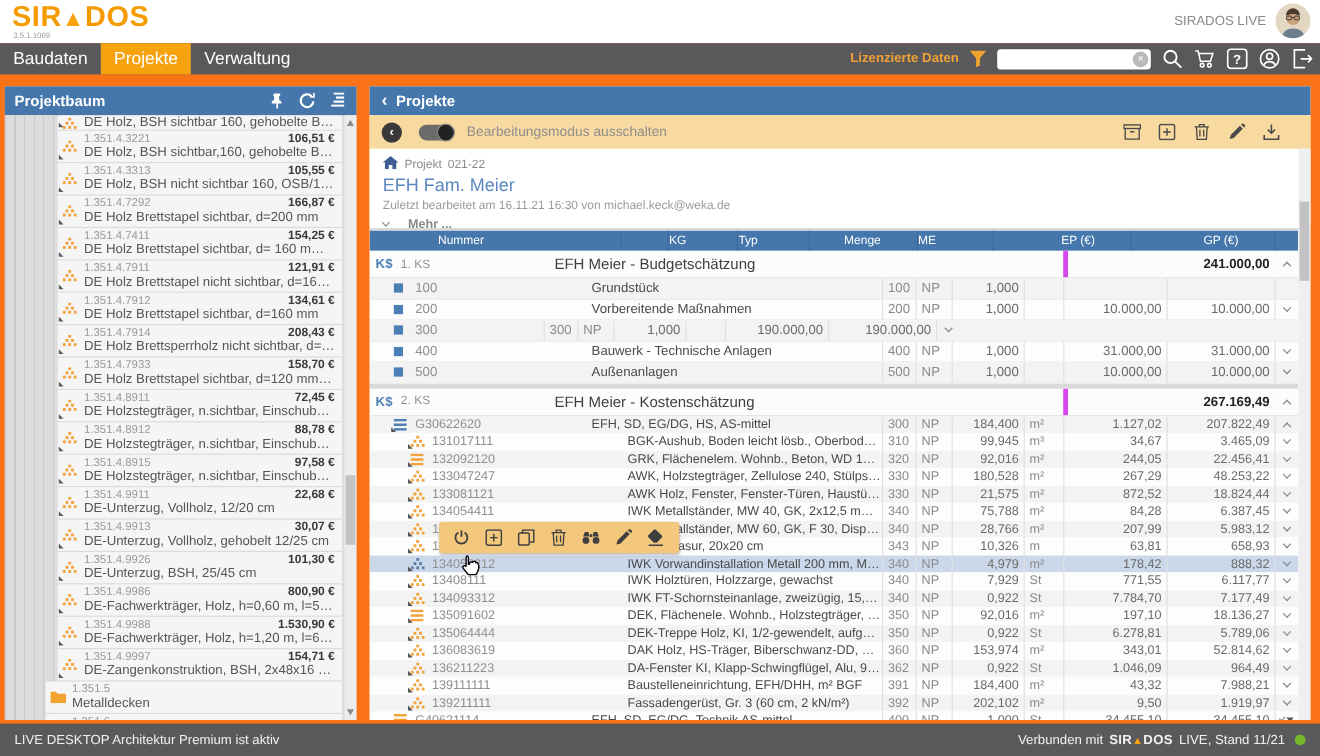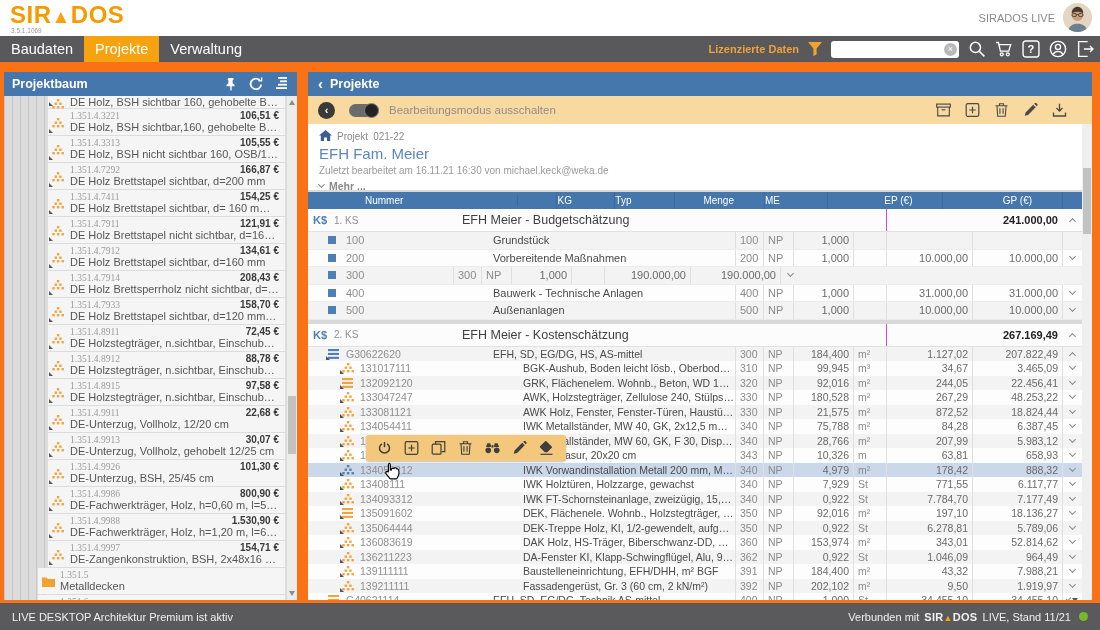--- a/index.html
+++ b/index.html
@@ -38,21 +38,21 @@
      background-image:repeating-linear-gradient(to right, #c8c8c8 0 1px, #dcdcdc 1px 8px);
      background-size:42px 100%; background-repeat:no-repeat; }
   .tree-item { position:relative; margin:0 12px 1px 44px; background:#f5f5f5; padding:2px 6px 3px 22px; height:26px; }
   .tree-item.indent-1 { margin-left:34px; }
   .tree-item.partial-top { height:12px; padding-top:0; }
   .tree-item.partial-bottom { height:12px; }
   .tree-item .ticon { position:absolute; left:4px; top:5px; }
   .tree-item.partial-top .ticon { top:-1px; }
   .tree-item .corner { position:absolute; left:1px; bottom:2px; width:0; height:0; border-left:4px solid #5a5a5a; border-top:4px solid transparent; }
   .t-line1 { display:flex; justify-content:space-between; align-items:baseline; line-height:10px; }
-  .t-code { font-size:9.5px; color:#9a9a9a;font-family:Liberation Serif, serif; }
+  .t-code { font-size:9.5px; color:#9a9a9a; }
   .t-price { font-size:10px; font-weight:bold; color:#3a3a3a; }
   .t-desc { font-size:11px; color:#555; line-height:13px; white-space:nowrap; overflow:hidden; text-overflow:ellipsis; }
   .tree-scroll { position:absolute; right:0; top:24px; bottom:0; width:10px; background:#ececec; }
   .scroll-arrow { position:absolute; left:2px; width:0; height:0; }
   .scroll-arrow.up { top:4px; border-left:3.5px solid transparent; border-right:3.5px solid transparent; border-bottom:5px solid #8a8a8a; }
   .scroll-arrow.down { bottom:4px; border-left:3.5px solid transparent; border-right:3.5px solid transparent; border-top:5px solid #8a8a8a; }
   .tree-thumb { position:absolute; left:1px; width:8px; top:300px; height:58px; background:#c2c2c2; }
 
   
   .main-panel { position:absolute; left:308px; right:8px; top:72px; bottom:30px; background:#fff; }
@@ -64,42 +64,42 @@
   .toggle { width:30px; height:13px; border-radius:7px; background:#6b6b6b; position:relative; margin:0 10px 0 14px; }
   .toggle .knob { position:absolute; right:0px; top:-1px; width:15px; height:15px; border-radius:50%; background:#222; border:1px solid #888; }
   .edit-label { font-size:11.5px; color:#8f8f8f; flex:1; }
   .edit-actions { display:flex; gap:13px; margin-right:14px; }
   .action-icon { width:16px; height:15px; color:#4a4a4a; }
   .action-icon svg { width:15px; height:14px; display:block; }
   .proj-info { height:64px; padding:6px 0 0 11px; background:#fff; }
   .proj-line1 { display:flex; align-items:center; gap:5px; font-size:10px; color:#8a8a8a; }
   .proj-name { font-size:15px; color:#5B87BE; margin-top:2px; }
   .proj-meta { font-size:10px; color:#9a9a9a; margin-top:3px; }
-  .proj-more { display:flex; align-items:center; gap:5px; margin-top:4px; font-size:10.5px; font-weight:bold; color:#8a8a8a; }
+  .proj-more { display:flex; align-items:center; gap:16px; margin-top:4px; font-size:10.5px; font-weight:bold; color:#8a8a8a; }
   .chev { display:inline-block; width:5px; height:5px; border-right:1.5px solid #8a8a8a; border-bottom:1.5px solid #8a8a8a; }
   .chev.down { transform:rotate(45deg); margin-top:-3px; }
   .chev.up { transform:rotate(-135deg); margin-top:3px; }
 
   
   .grid { position:absolute; left:0; right:10px; top:118px; bottom:0; border-top:2px solid #d9d9d9; overflow:hidden; }
   .grid-header { height:17px; background:#4577AC; display:flex; align-items:center; color:#fff; font-size:10px; }
   .gh { padding:0 0; overflow:hidden; white-space:nowrap;margin-left:30px; }
   .gh.c-num { width:150px; padding-left:27px; }
   .gh.c-text { flex:1; border-left:1px solid #3c6aa0; padding-left:8px; }
   .c-kg { width:28px; } .c-typ { width:30px; } .c-menge { width:60px; text-align:right; }
   .c-me { width:33px; } .c-ep { width:86px; text-align:right; } .c-gp { width:90px; text-align:right; } .c-chev { width:20px; }
   .gh.c-kg,.gh.c-typ,.gh.c-menge,.gh.c-me,.gh.c-ep,.gh.c-gp,.gh.c-chev { border-left:1px solid #3c6aa0; align-self:stretch; display:flex; align-items:center; }
   .gh.c-menge,.gh.c-ep,.gh.c-gp { justify-content:flex-end; }
   .grid-body { position:relative; }
   .sec-gap { height:4px; background:#d9d9d9; }
   .sec-row { height:23px; display:flex; align-items:center; background:#fcfcfc; border-bottom:1px solid #e2e2e2; font-size:11px; position:relative; }
   .s-badge { width:26px; padding-left:5px; color:#4C7FB5; font-weight:bold; font-size:11px; }
   .s-idx { width:128px; color:#8f8f8f; font-size:10px; }
   .s-title { flex:1; color:#3f3f3f; font-size:12.5px; white-space:nowrap; overflow:hidden; }
-  .s-gp { width:176px; text-align:right; font-weight:bold; color:#222; font-size:11px; border-left:1px solid #d946ef; align-self:stretch; line-height:23px; padding-right:4px; }
+  .s-gp { width:176px; text-align:right; font-weight:bold; color:#222; font-size:11px; border-left:4px solid #d946ef; align-self:stretch; line-height:23px; padding-right:4px; }
   .s-chev { width:20px; display:flex; justify-content:center; }
   .grow { display:flex; align-items:center; font-size:10.5px; position:relative; }
   .grow.s1 { height:17.5px; font-size:11px; border-bottom:1px solid #ececec; }
   .grow.s2 { height:14.5px; }
   .grow.even { background:#f3f3f3; }
   .grow.odd { background:#fdfdfd; }
   .grow.highlighted { background:#cbd8ea !important; }
   .g-icon { position:relative; width:13px; display:flex; align-items:center; }
   .g-icon .corner { position:absolute; left:-2px; bottom:-1px; width:0; height:0; border-left:4px solid #555; border-top:4px solid transparent; }
   .lvl1 .g-icon { margin-left:20px; } .lvl2 .g-icon { margin-left:34px; }

